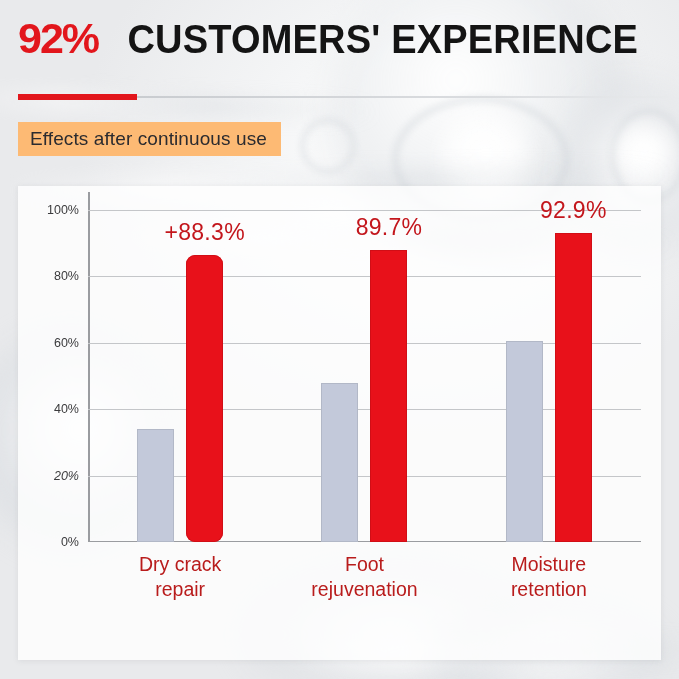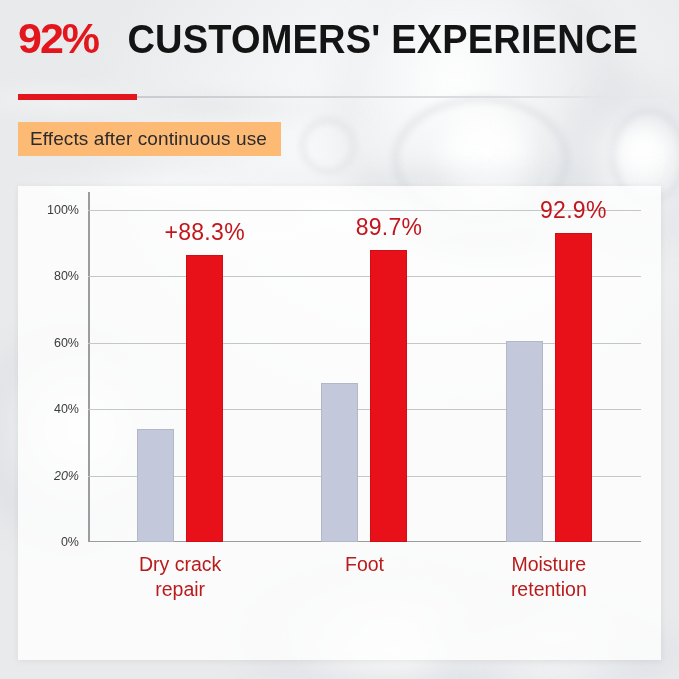--- a/index.html
+++ b/index.html
@@ -191,21 +191,21 @@
         <div class="y-tick-label" style="top: 100%;">0%</div>
         <div class="y-tick-label" style="top: 80%; font-style: italic;">20%</div>
         <div class="y-tick-label" style="top: 60%; text-align: center;">40%</div>
         <div class="y-tick-label" style="top: 40%;">60%</div>
         <div class="y-tick-label" style="top: 20%;">80%</div>
         <div class="y-tick-label" style="top: 0%;">100%</div>
       </div>
     <div id="bar-groups">
         <div class="bar-group">
           <div class="bar bar-baseline" style="height: 34%;"></div>
-          <div class="bar bar-result" style="height: 86.5%;">
+          <div class="bar bar-result" style="height: 86.5%; border-radius: 9px;">
             <div class="bar-value-label" style="color: rgb(195, 22, 28);">+88.3%</div>
           </div>
         </div>
         <div class="bar-group">
           <div class="bar bar-baseline" style="height: 48%;"></div>
           <div class="bar bar-result" style="height: 88%;">
             <div class="bar-value-label" style="color: rgb(195, 22, 28);">89.7%</div>
           </div>
         </div>
         <div class="bar-group">
@@ -216,19 +216,20 @@
         </div>
       </div>
   </div>
   <div id="category-labels">
       <div class="category-label">
         <div>Dry crack</div>
         <div>repair</div>
       </div>
       <div class="category-label">
         <div>Foot</div>
+        <div>rejuvenation</div>
       </div>
       <div class="category-label">
         <div>Moisture</div>
         <div>retention</div>
       </div>
     </div>
 </div>
 
 </body></html>

